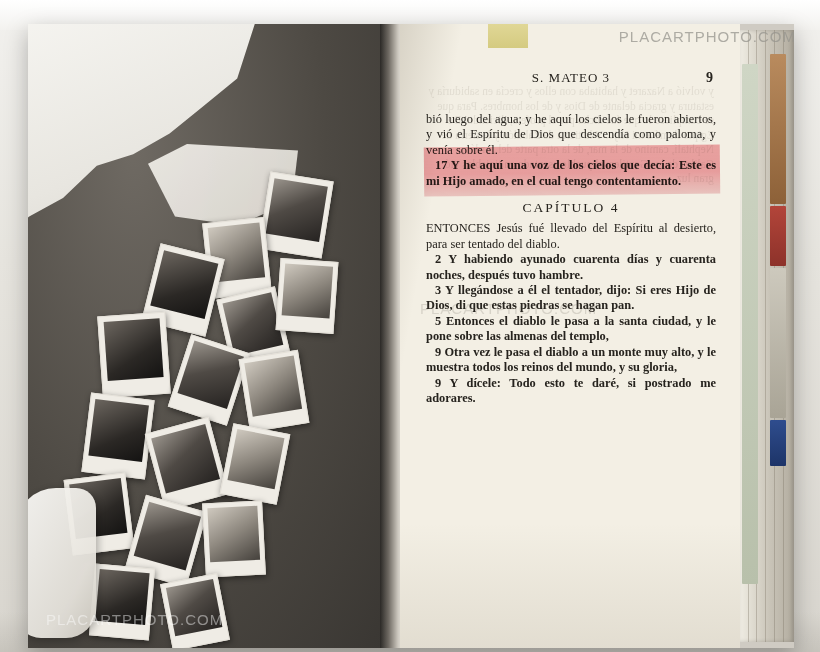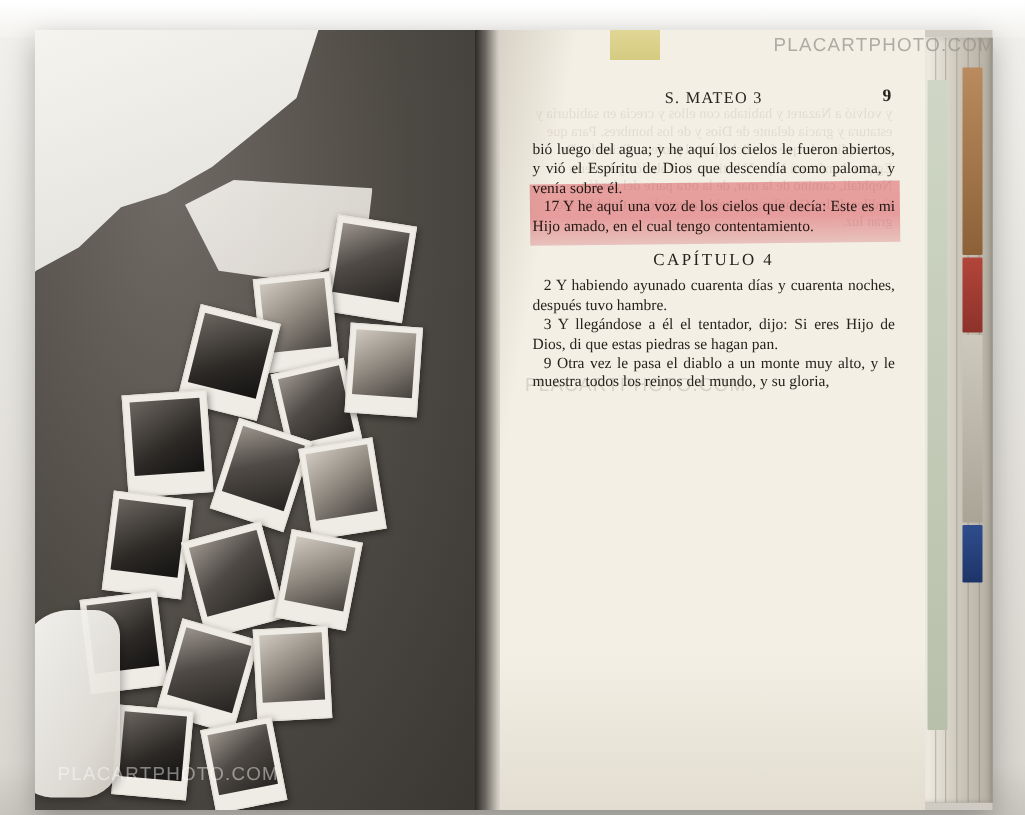--- a/index.html
+++ b/index.html
@@ -167,21 +167,21 @@
     font-size: 12.4px;
     line-height: 15.4px;
     color: #26231e;
     text-align: justify;
     hyphens: auto;
   }
   .col p {
     margin: 0;
     text-indent: 0;
   }
-  .col p.ind { text-indent: 9px; }
+  .col p.ind { text-indent: 9px; font-weight: bold; }
 
   .chapter-title {
     text-align: center;
     font-size: 13.5px;
     letter-spacing: 2px;
     margin: 11px 0 6px 0;
     color: #26231e;
   }
 
   
@@ -341,23 +341,26 @@
           <span>S. MATEO 3</span>
           <span class="folio">9</span>
         </div>
 
         <div class="col">
           <p>bió luego del agua; y he aquí los cielos le fueron abiertos, y vió el Espíritu de Dios que descendía como paloma, y venía sobre él.</p>
           <p class="ind">17 Y he aquí una voz de los cielos que decía: Este es mi Hijo amado, en el cual tengo contentamiento.</p>
 
           <div class="chapter-title">CAPÍTULO 4</div>
 
+          <p class="dropcapline">ENTONCES Jesús fué llevado del Espíritu al desierto, para ser tentado del diablo.</p>
           <p class="ind">2 Y habiendo ayunado cuarenta días y cuarenta noches, después tuvo hambre.</p>
           <p class="ind">3 Y llegándose a él el tentador, dijo: Si eres Hijo de Dios, di que estas piedras se hagan pan.</p>
+          <p class="ind">5 Entonces el diablo le pasa a la santa ciudad, y le pone sobre las almenas del templo,</p>
           <p class="ind">9 Otra vez le pasa el diablo a un monte muy alto, y le muestra todos los reinos del mundo, y su gloria,</p>
+          <p class="ind">9 Y dícele: Todo esto te daré, si postrado me adorares.</p>
         </div>
 
         <div class="highlight"></div>
         <div class="sticky"></div>
       </div>
     </div>
 
     <div class="edges">
       <div class="edge-line" style="left:8px;"></div>
       <div class="edge-line" style="left:16px;"></div>

